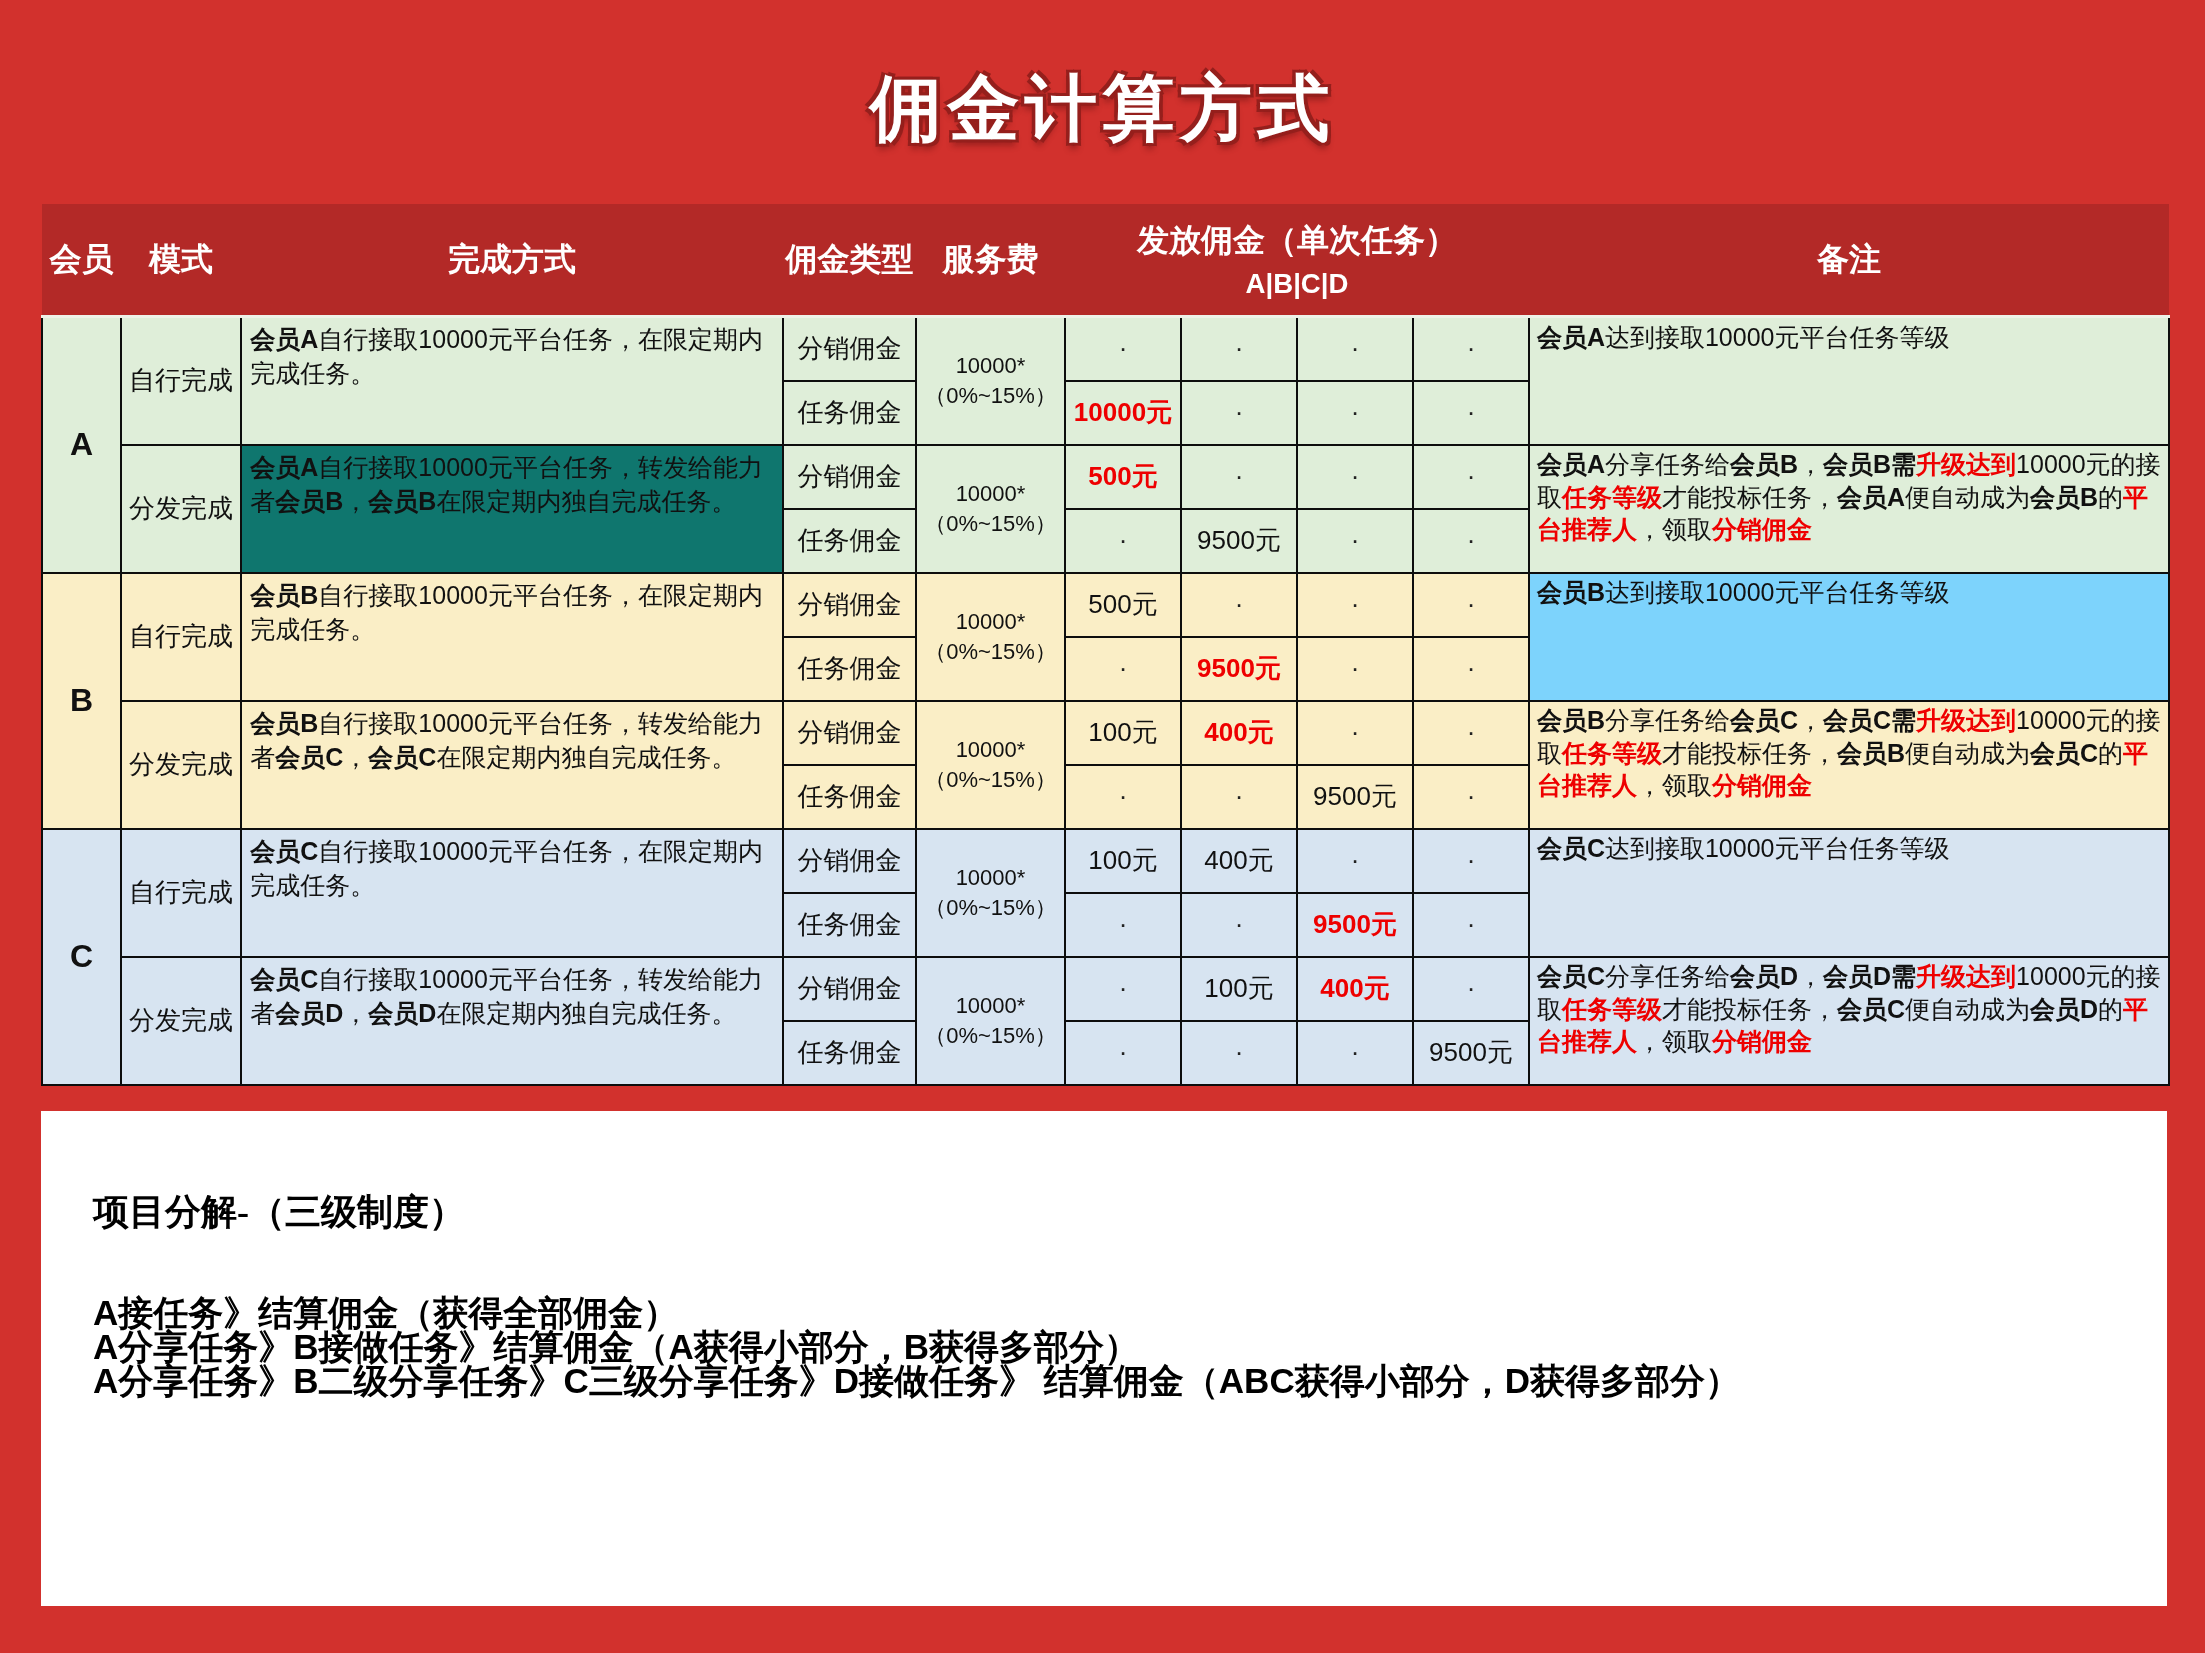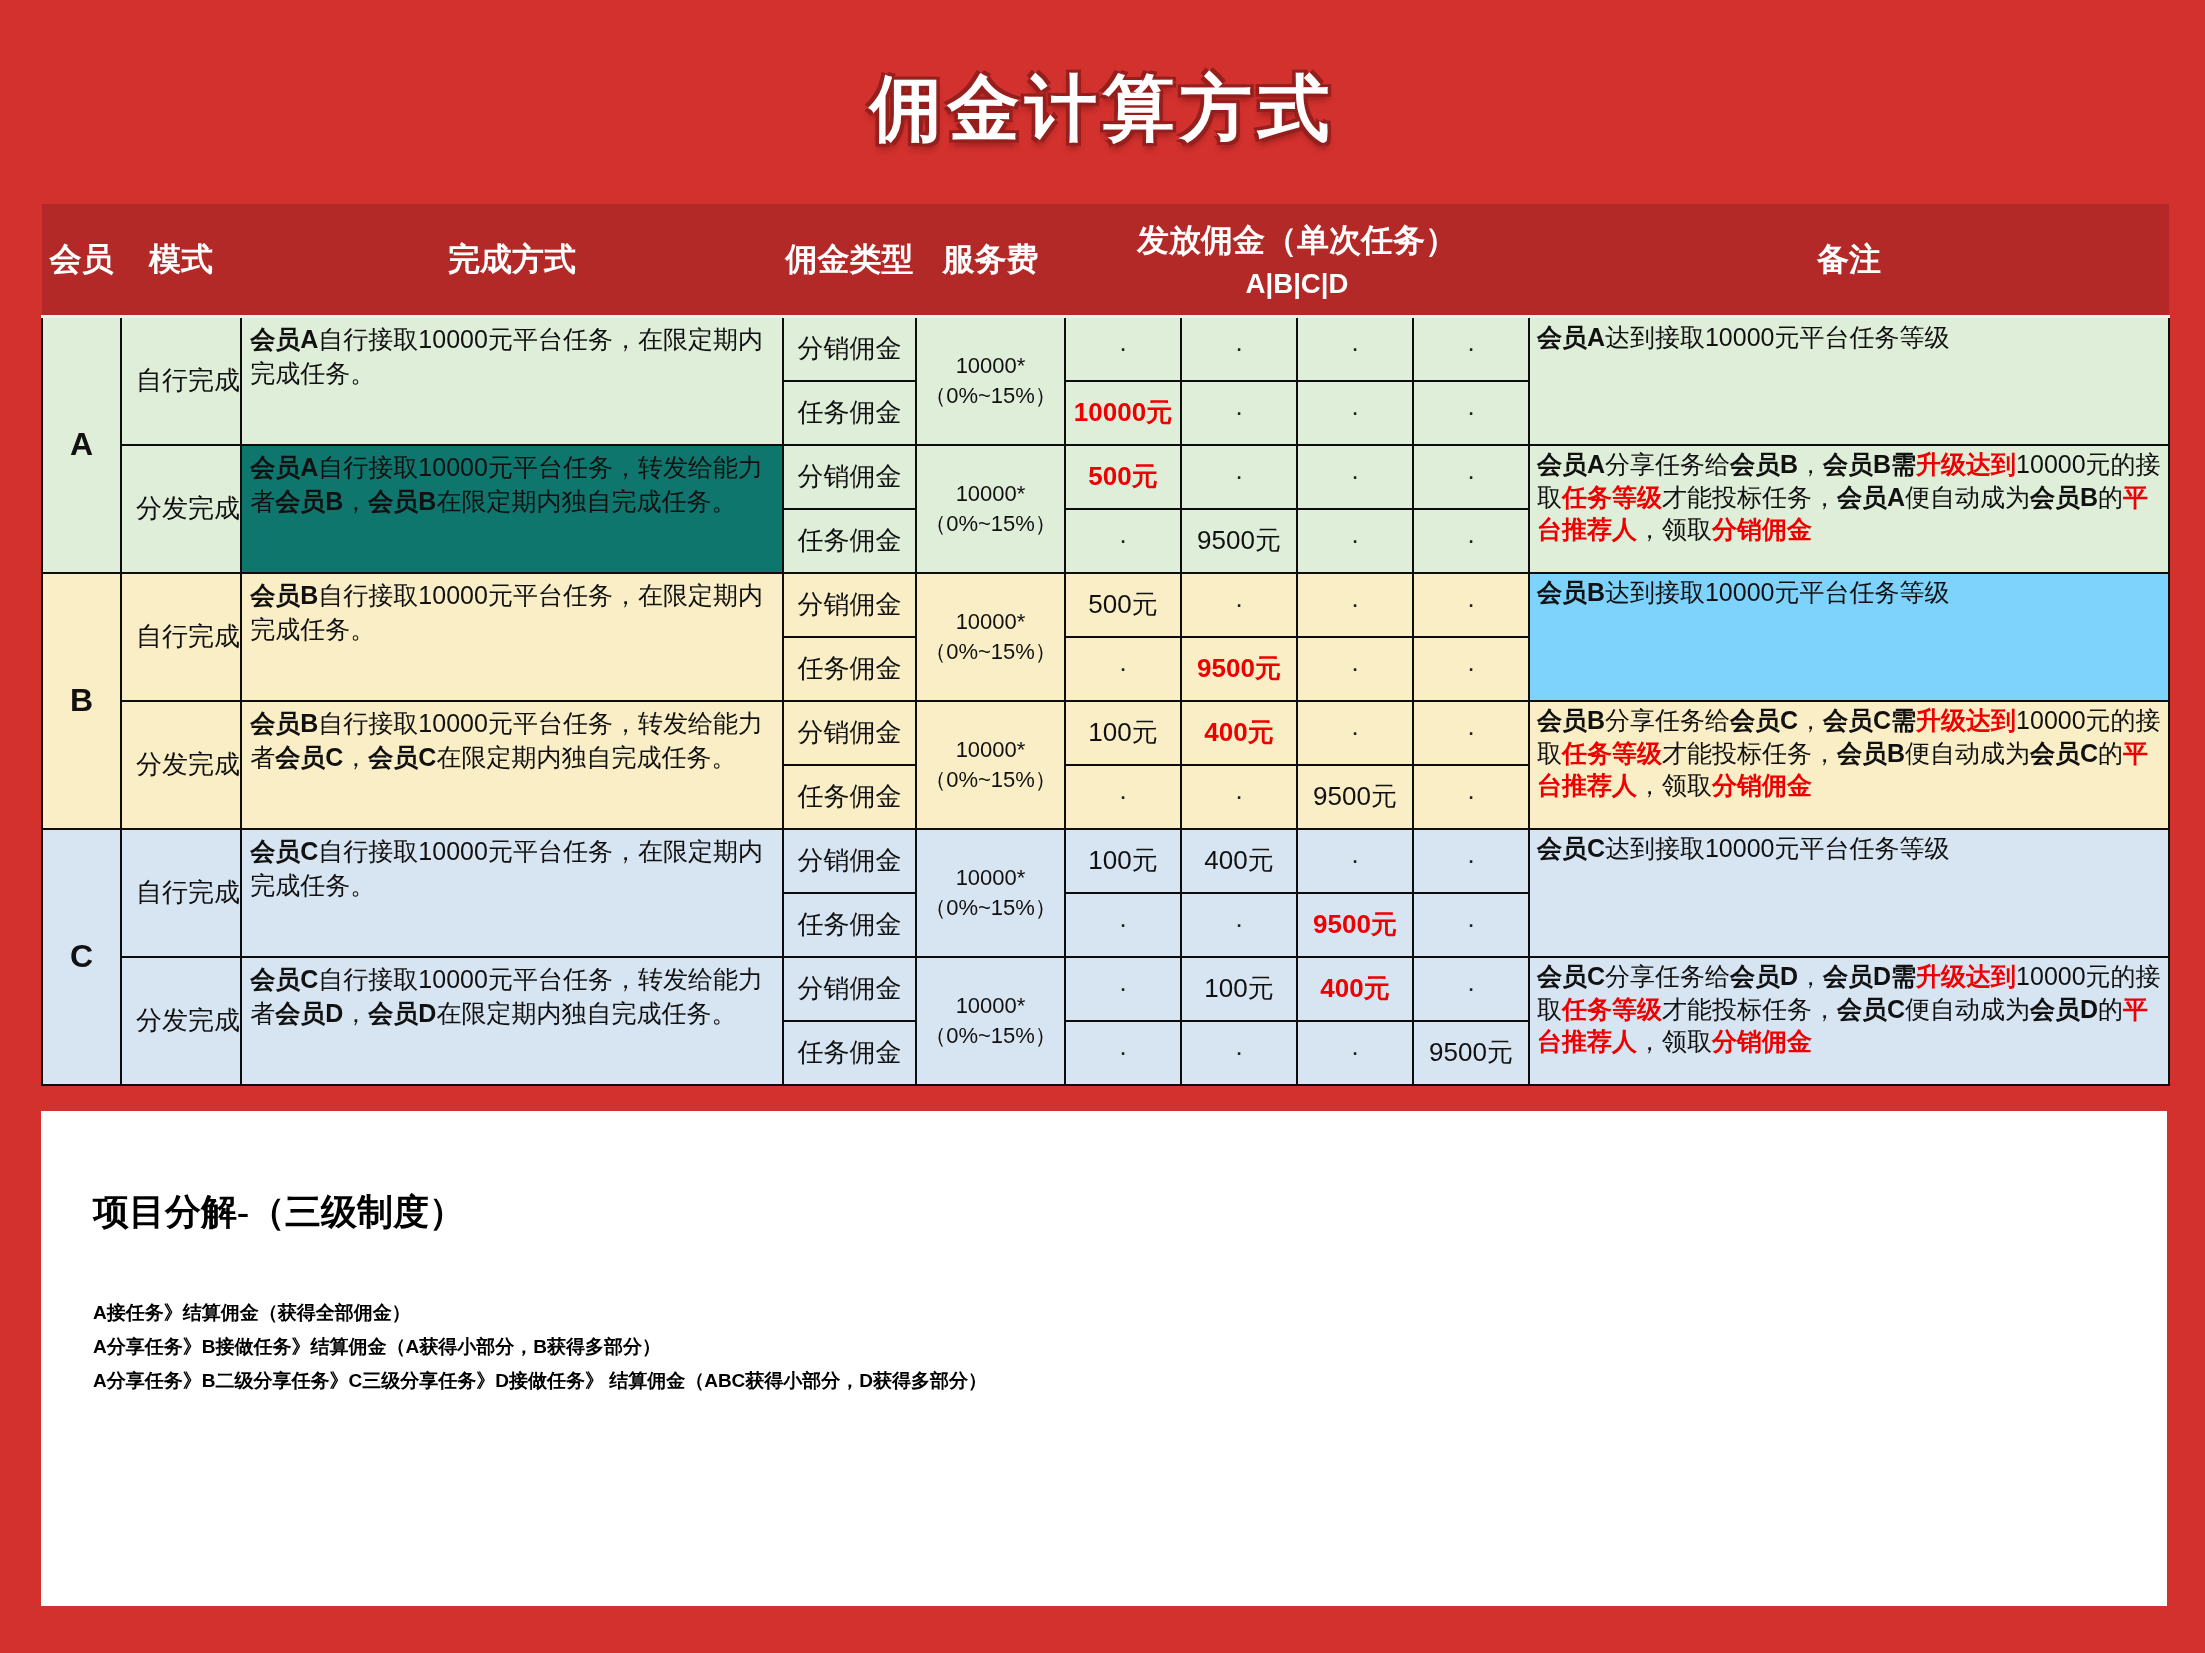--- a/index.html
+++ b/index.html
@@ -18,39 +18,39 @@
   .table-wrap{position:absolute;left:41px;top:204px;width:2126px;}
   table.commission{border-collapse:collapse;table-layout:fixed;width:2126px;}
   thead th{
     background:#b32927;color:#fff;border:0;border-bottom:3.4px solid #eef2e8;
     font-size:32px;font-weight:700;height:111px;vertical-align:middle;padding:0;
   }
   th .payout-sub{font-size:27.6px;font-weight:700;margin-top:5.5px;}
   tbody td{border:2.1px solid #0d0d0d;padding:0;overflow:hidden;}
   tbody tr{height:64px;}
   .member-cell{font-size:32px;font-weight:700;text-align:center;}
-  .mode-cell{font-size:26px;text-align:right;padding-left:6.9px;}
+  .mode-cell{font-size:26px;text-align:left;padding-left:6.9px;}
   .desc-cell{font-size:25px;vertical-align:top;padding:4.1px 8.3px;line-height:1.36;}
   .type-cell{font-size:26px;text-align:center;}
   .fee-cell{font-size:22px;text-align:center;line-height:1.35;}
   .value-cell{font-size:26px;text-align:center;}
   .remark-cell{font-size:25px;vertical-align:top;padding:2.8px 6.9px;line-height:1.3;}
   .b{font-weight:700;}
   .r{color:#ee0000;}
   .value-red{color:#ee0000;font-weight:700;}
   .dot{color:#222;}
   .footer-panel{
     position:absolute;left:41px;top:1111px;width:2126px;height:495px;
     background:#ffffff;
   }
   .footer-heading{
     margin:77px 0 0 52px;font-size:36px;font-weight:700;
     font-family:"Liberation Serif","DejaVu Serif",serif;color:#000;
   }
-  .footer-lines{margin:59px 0 0 52px;font-size:19px;font-weight:700;line-height:34px;color:#000;}
+  .footer-lines{margin:59px 0 0 52px;font-size:35px;font-weight:700;line-height:34px;color:#000;}
 </style>
 </head>
 <body>
 
 <h1 class="title">佣金计算方式</h1>
 
 <div class="table-wrap">
   <table class="commission">
     <colgroup>
       <col style="width:79px">

